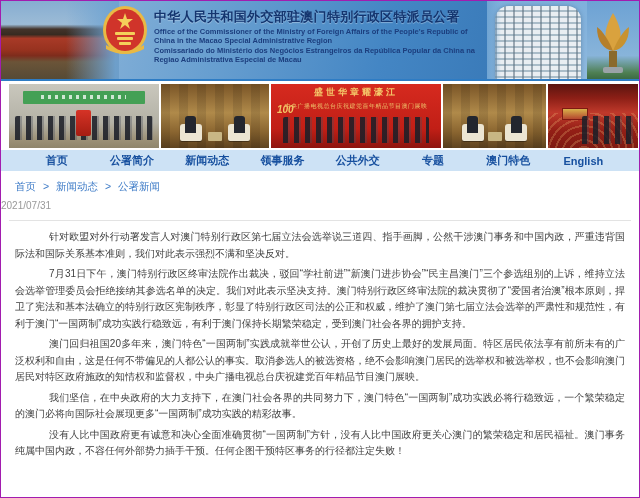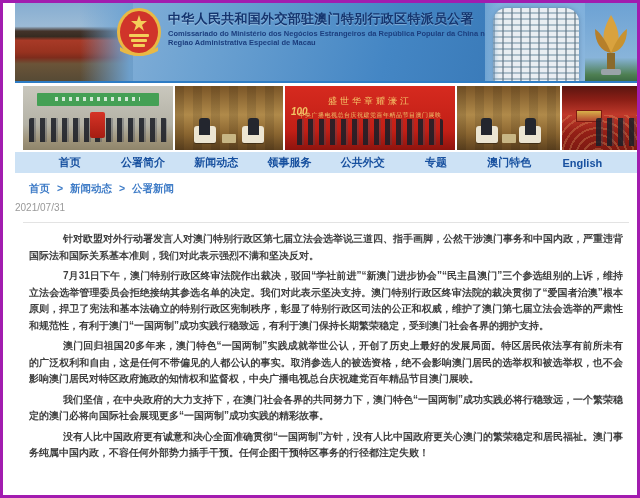--- a/index.html
+++ b/index.html
@@ -1,17 +1,17 @@
 <!DOCTYPE html>
 <html><head>
 <meta charset="utf-8">
 <style>
   * { margin:0; padding:0; box-sizing:border-box; }
   html,body { width:640px; height:498px; background:#fff; font-family:"Liberation Sans","DejaVu Sans",sans-serif; }
-  .page { position:relative; width:640px; height:498px; border:3px solid #a21caf; background:#fff; overflow:hidden;padding-left:12px; }
+  .page { position:relative; width:640px; height:498px; border:1px solid #a21caf; background:#fff; overflow:hidden; }
 
   
   .hdr { position:relative; height:78px; background:linear-gradient(105deg,#9dbedd 0%,#6ea3d2 30%,#4486c4 60%,#2d6cab 100%); overflow:hidden; }
   .hdr-tiananmen { position:absolute; left:0; top:0; width:118px; height:100%;
     background:linear-gradient(180deg,#86add1 0%,#9cbbd6 30%,#43332a 36%,#372b21 43%,#a83a27 48%,#97321f 63%,#7e2c1c 70%,#6b5438 78%,#564a35 100%); }
   .hdr-tiananmen::after { content:""; position:absolute; inset:0; background:linear-gradient(90deg,transparent 55%,rgba(110,163,210,.95) 97%); }
   .hdr-emblem { position:absolute; left:101px; top:4px; width:46px; height:50px; }
   .hdr-text { position:absolute; left:153px; top:7px; width:335px; color:#14356f; }
   .hdr-title { font-size:13px; font-weight:bold; letter-spacing:.3px; white-space:nowrap; text-shadow:0 1px 1px rgba(255,255,255,.35); }
   .hdr-sub { margin-top:2px; font-size:7.5px; line-height:8.5px; color:#1c3e7e; font-weight:bold; }
@@ -38,43 +38,43 @@
   .p4 { width:103px; }
   .meeting { background:linear-gradient(180deg,#7a5527 0%,#b08a4a 45%,#8a6530 75%,#5f431f 100%); }
   .meeting::before { content:""; position:absolute; inset:0; background:repeating-linear-gradient(90deg, rgba(0,0,0,.10) 0 9px, transparent 9px 18px); }
   .chair { position:absolute; bottom:7px; width:22px; height:17px; background:#ece5d2; border-radius:3px 3px 2px 2px; box-shadow:0 1px 0 rgba(0,0,0,.35); }
   .chair.l { left:18%; } .chair.r { right:18%; }
   .figure { position:absolute; bottom:15px; width:11px; height:17px; background:#23262e; border-radius:3px 3px 0 0; }
   .figure.l { left:calc(18% + 5px); } .figure.r { right:calc(18% + 5px); }
   .tea-table { position:absolute; bottom:7px; left:50%; width:14px; height:9px; margin-left:-7px; background:#c8b684; border-radius:1px; }
   .p3 { width:170px; background:linear-gradient(180deg,#d62a1f 0%,#c11f16 70%,#8e140e 100%); text-align:center; }
   .p3 .logo100 { position:absolute; left:6px; top:20px; color:#f2c566; font-size:10px; font-weight:bold; font-style:italic; }
-  .p3 .stage-title { margin-top:9px; color:#f5c96a; font-size:9px; font-weight:normal; letter-spacing:3px; }
+  .p3 .stage-title { margin-top:2px; color:#f5c96a; font-size:9px; font-weight:bold; letter-spacing:3px; }
   .p3 .stage-sub { margin-top:3px; color:#eec06a; font-size:6px; letter-spacing:.5px; }
   .p3 .crowd { bottom:5px; left:12px; right:12px; height:26px; }
   .p5 { width:90px; background:linear-gradient(180deg,#5a1510 0%,#8c1f16 22%,#c0392b 45%,#941f16 72%,#7e1a12 100%); }
   .p5::before { content:""; position:absolute; inset:45% 0 0 0; background:repeating-radial-gradient(circle at 40% 120%, rgba(240,190,120,.25) 0 2px, transparent 2px 7px); }
   .p5 .screen { position:absolute; left:14px; top:24px; width:26px; height:12px; background:#c93; background:linear-gradient(#d8b14a,#b5462f); border:1px solid #7e1a12; }
   .p5 .crowd { left:auto; right:4px; width:58%; bottom:4px; height:28px; }
 
   
   .nav { display:flex; align-items:center; height:21px; background:#cde2f5; padding:0 18px; }
   .nav-item { flex:1; text-align:center; font-size:11px; font-weight:bold; color:#17509f; cursor:pointer; white-space:nowrap; }
 
   
-  .crumbs { margin:9px 0 0 14px; font-size:10.5px; color:#3f7cc7;font-weight:bold; }
+  .crumbs { margin:9px 0 0 14px; font-size:10.5px; color:#3f7cc7; }
   .crumbs a { color:#3f7cc7; text-decoration:none; cursor:pointer; }
   .crumbs .sep { margin:0 4px; }
 
   
   .article { overflow:hidden; }
   .article h1 { margin-top:15px; text-align:center; font-size:13px; color:#1c1c1c; font-weight:bold; }
   .article .date { margin-top:6px; text-align:left; font-size:10px; color:#999; }
   .article hr { border:none; border-top:1px solid #e3e3e3; margin:9px 8px 8px; }
-  .article p { margin:0 14px 4px; font-size:10px; line-height:16.5px; color:#3f3f3f; text-align:justify; text-indent:34px;font-weight:bold; }
+  .article p { margin:0 14px 4px; font-size:10px; line-height:16.5px; color:#3f3f3f; text-align:justify; text-indent:34px; }
 </style>
 </head>
 <body>
 
 <div class="page">
 
   <header class="hdr">
     <div class="hdr-tiananmen"></div>
     <div class="hdr-emblem">
       <svg viewBox="0 0 46 50" width="46" height="50">
@@ -82,20 +82,21 @@
         <ellipse cx="23" cy="25" rx="19" ry="21" fill="#d0342a"></ellipse>
         <polygon points="23,8 25,14 31,14 26,18 28,24 23,20 18,24 20,18 15,14 21,14" fill="#f4d05a"></polygon>
         <rect x="13" y="27" width="20" height="3" rx="1" fill="#f4d05a"></rect>
         <rect x="15" y="32" width="16" height="3" rx="1" fill="#f4d05a"></rect>
         <rect x="17" y="37" width="12" height="3" rx="1" fill="#f4d05a"></rect>
         <path d="M4 40 Q23 52 42 40 L42 44 Q23 54 4 44 Z" fill="#e9b944"></path>
       </svg>
     </div>
     <div class="hdr-text">
       <div class="hdr-title">中华人民共和国外交部驻澳门特别行政区特派员公署</div>
+      <div class="hdr-sub">Office of the Commissioner of the Ministry of Foreign Affairs of the People's Republic of China in the Macao Special Administrative Region</div>
       <div class="hdr-sub">Comissariado do Ministério dos Negócios Estrangeiros da República Popular da China na Regiao Administrativa Especial de Macau</div>
     </div>
     <div class="hdr-building"></div>
     <div class="hdr-lotus">
       <svg viewBox="0 0 52 78" width="52" height="78">
         <path d="M26 12 C18 26 14 40 26 50 C38 40 34 26 26 12 Z" fill="#d9a23e"></path>
         <path d="M10 26 C10 40 16 48 26 50 C22 40 16 30 10 26 Z" fill="#b67f2a"></path>
         <path d="M42 26 C42 40 36 48 26 50 C30 40 36 30 42 26 Z" fill="#c8922f"></path>
         <rect x="22" y="50" width="8" height="18" fill="#8a6a2c"></rect>
         <rect x="16" y="66" width="20" height="6" rx="2" fill="#9aa3a8"></rect>

